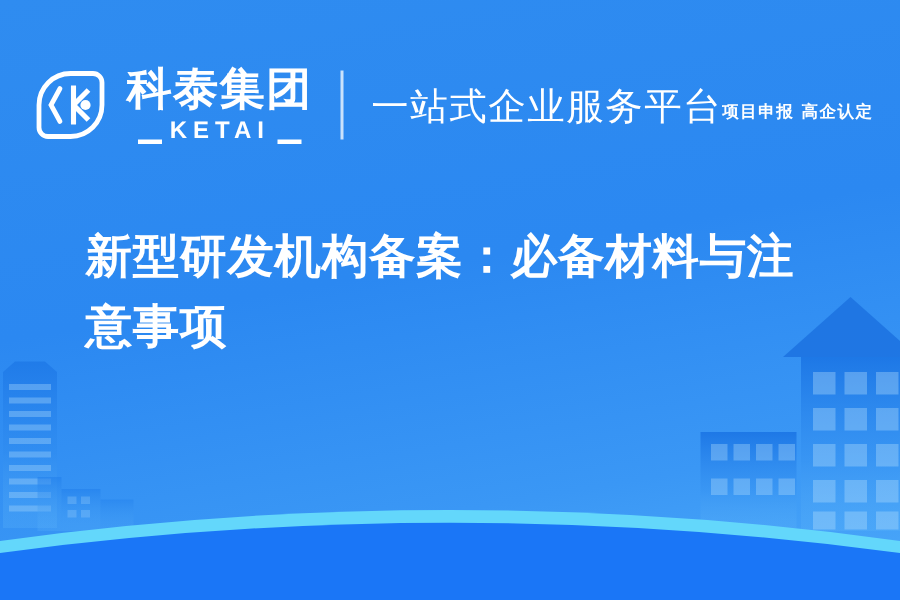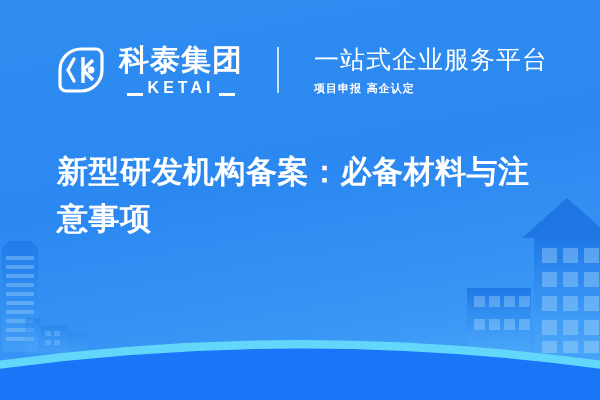--- a/index.html
+++ b/index.html
@@ -38,21 +38,21 @@
     width: 600px;
     height: 140px;
     display: flex;
     align-items: center;
     justify-content: center;
   }
 
   #brand-block {
     display: flex;
     align-items: center;
-    gap: 16px;
+    gap: 0px;
   }
 
   #logo-lockup {
     display: flex;
     align-items: center;
     gap: 9px;
     padding-right: 18px;
   }
 
   #logo-mark {
@@ -100,21 +100,21 @@
 
   #brand-divider {
     width: 2px;
     height: 46px;
     background: rgba(255,255,255,0.75);
     flex: 0 0 2px;
   }
 
   #tagline-block {
     display: flex;
-    flex-direction: column;
+    flex-direction: row;
     justify-content: center;
     padding-left: 19px;
     line-height: 1;
   }
 
   #tagline-main {
     font-family: "DejaVu Sans", "Liberation Sans", sans-serif;
     font-size: 25px;
     color: #ffffff;
     letter-spacing: 1px;

